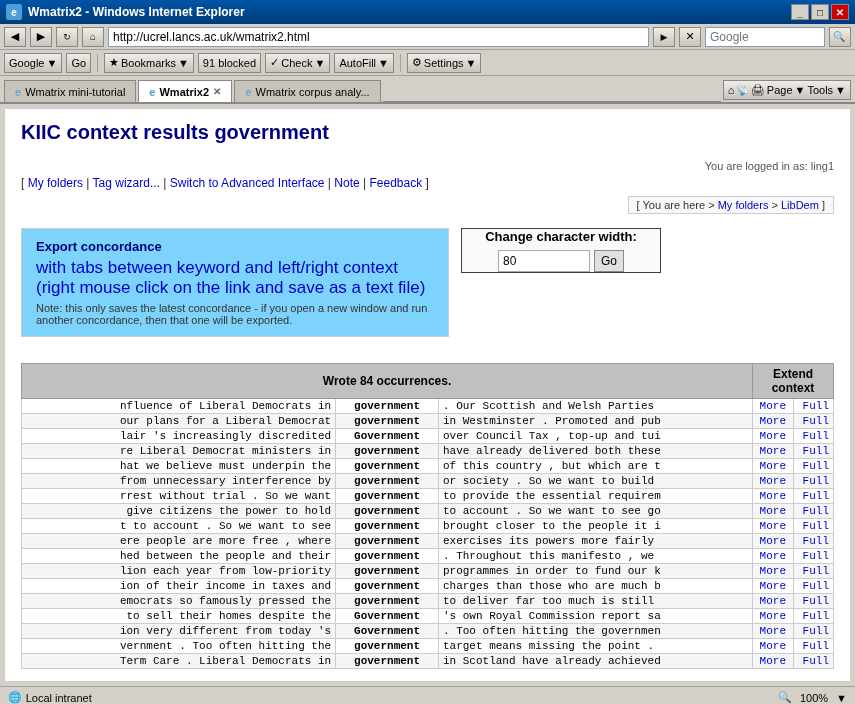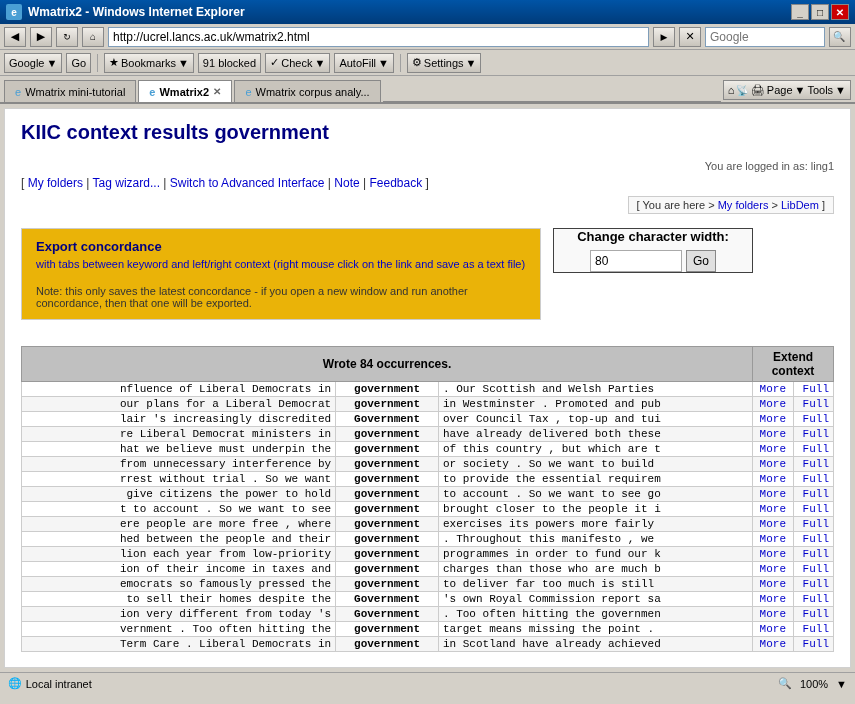--- a/index.html
+++ b/index.html
@@ -153,26 +153,26 @@
       clear: right;
     }
     .breadcrumb a { color: #0000cc; text-decoration: none; }
 
     .clear { clear: both; }
 
     .export-section {
       border: 1px solid #ccc;
       padding: 10px 14px;
       margin-bottom: 12px;
-      background: #eab308;
+      background: #7dd3fc;
       float: left;
-      width: 520px;
+      width: 428px;
     }
     .export-title { font-weight: bold; color: #000080; font-size: 13px; margin-bottom: 4px; }
-    .export-text { font-size: 11px; color: #0000cc; margin-bottom: 15px; }
+    .export-text { font-size: 17px; color: #0000cc; margin-bottom: 4px; }
     .export-note { font-size: 11px; color: #333; }
 
     .char-width-section {
       float: right;
       border: 1px solid #404040;
       padding: 0 14px;
       background: #f9f9f9;
       text-align: center;
       width: 200px;
     }

